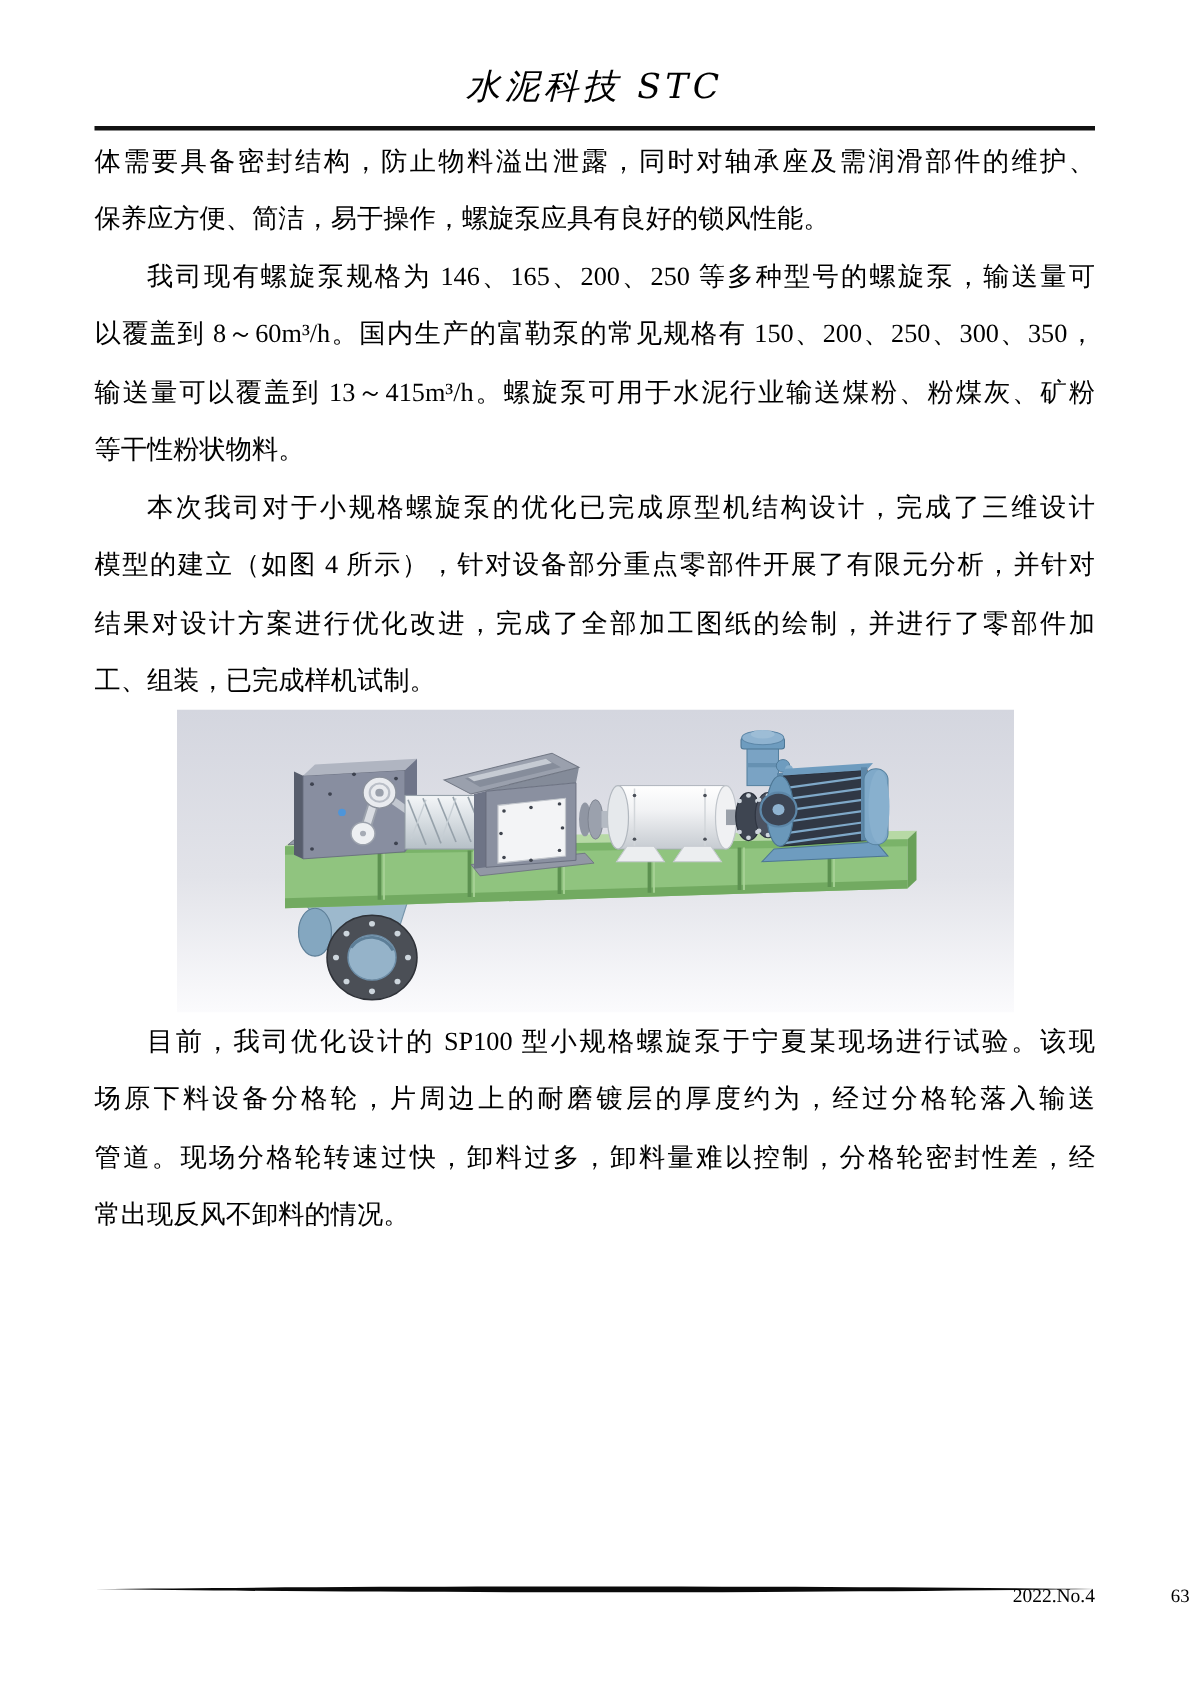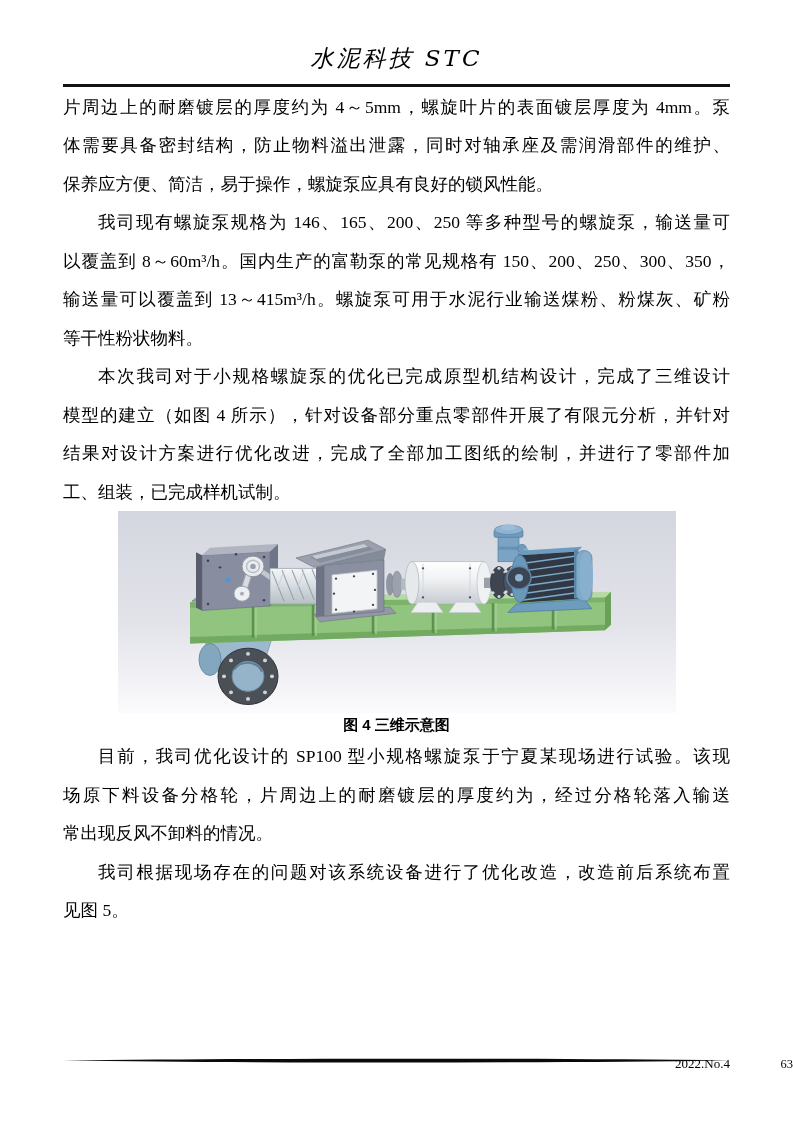--- a/index.html
+++ b/index.html
@@ -96,21 +96,20 @@
 
 <div class="page">
   <div class="content">
 
     <div class="journal-title">水泥科技 STC</div>
     <div class="header-rule"></div>
 
     <div class="bodytext">
 
       <div>
-        <div class="line">片周边上的耐磨镀层的厚度约为 4～5mm，螺旋叶片的表面镀层厚度为 4mm。泵</div>
         <div class="line">体需要具备密封结构，防止物料溢出泄露，同时对轴承座及需润滑部件的维护、</div>
         <div class="line lastline">保养应方便、简洁，易于操作，螺旋泵应具有良好的锁风性能。</div>
       </div>
 
 
       <div>
         <div class="line indent">我司现有螺旋泵规格为 146、165、200、250 等多种型号的螺旋泵，输送量可</div>
         <div class="line">以覆盖到 8～60m³/h。国内生产的富勒泵的常见规格有 150、200、250、300、350，</div>
         <div class="line">输送量可以覆盖到 13～415m³/h。螺旋泵可用于水泥行业输送煤粉、粉煤灰、矿粉</div>
         <div class="line lastline">等干性粉状物料。</div>
@@ -335,32 +334,28 @@
             <ellipse cx="402" cy="72" rx="9" ry="25" fill="#6a98ba" stroke="#4d7694" stroke-width="0.8"></ellipse>
             <circle cx="401" cy="71" r="12" fill="#3c4554"></circle>
             <circle cx="401" cy="71" r="12" fill="none" stroke="#5d87a8" stroke-width="1.5"></circle>
             <circle cx="401" cy="71" r="4" fill="#8fb3d0"></circle>
             <rect x="458" y="42" width="16" height="54" rx="8" fill="#7fa9c9" stroke="#55809e" stroke-width="0.7"></rect>
             <ellipse cx="468" cy="69" rx="7" ry="26" fill="#88b0ce"></ellipse>
           </g>
         </svg>
       </div>
 
-      <div class="figure-caption">图 4 三维示意图</div>
 
       <div>
         <div class="line indent">目前，我司优化设计的 SP100 型小规格螺旋泵于宁夏某现场进行试验。该现</div>
         <div class="line">场原下料设备分格轮，片周边上的耐磨镀层的厚度约为，经过分格轮落入输送</div>
+        <div class="line">管道。现场分格轮转速过快，卸料过多，卸料量难以控制，分格轮密封性差，经</div>
         <div class="line lastline">常出现反风不卸料的情况。</div>
       </div>
 
-      <div>
-        <div class="line indent">我司根据现场存在的问题对该系统设备进行了优化改造，改造前后系统布置</div>
-        <div class="line lastline">见图 5。</div>
-      </div>
 
     </div>
   </div>
 
   <div class="footer-rule">
     <svg width="667" height="6" viewBox="0 0 667 6">
       <path d="M0,2.4 C200,0.1 467,0.1 667,2.4 C467,5.2 200,5.2 0,2.4 Z" fill="#0a0a0a"></path>
     </svg>
   </div>
   <div class="footer-pageno">63</div>

